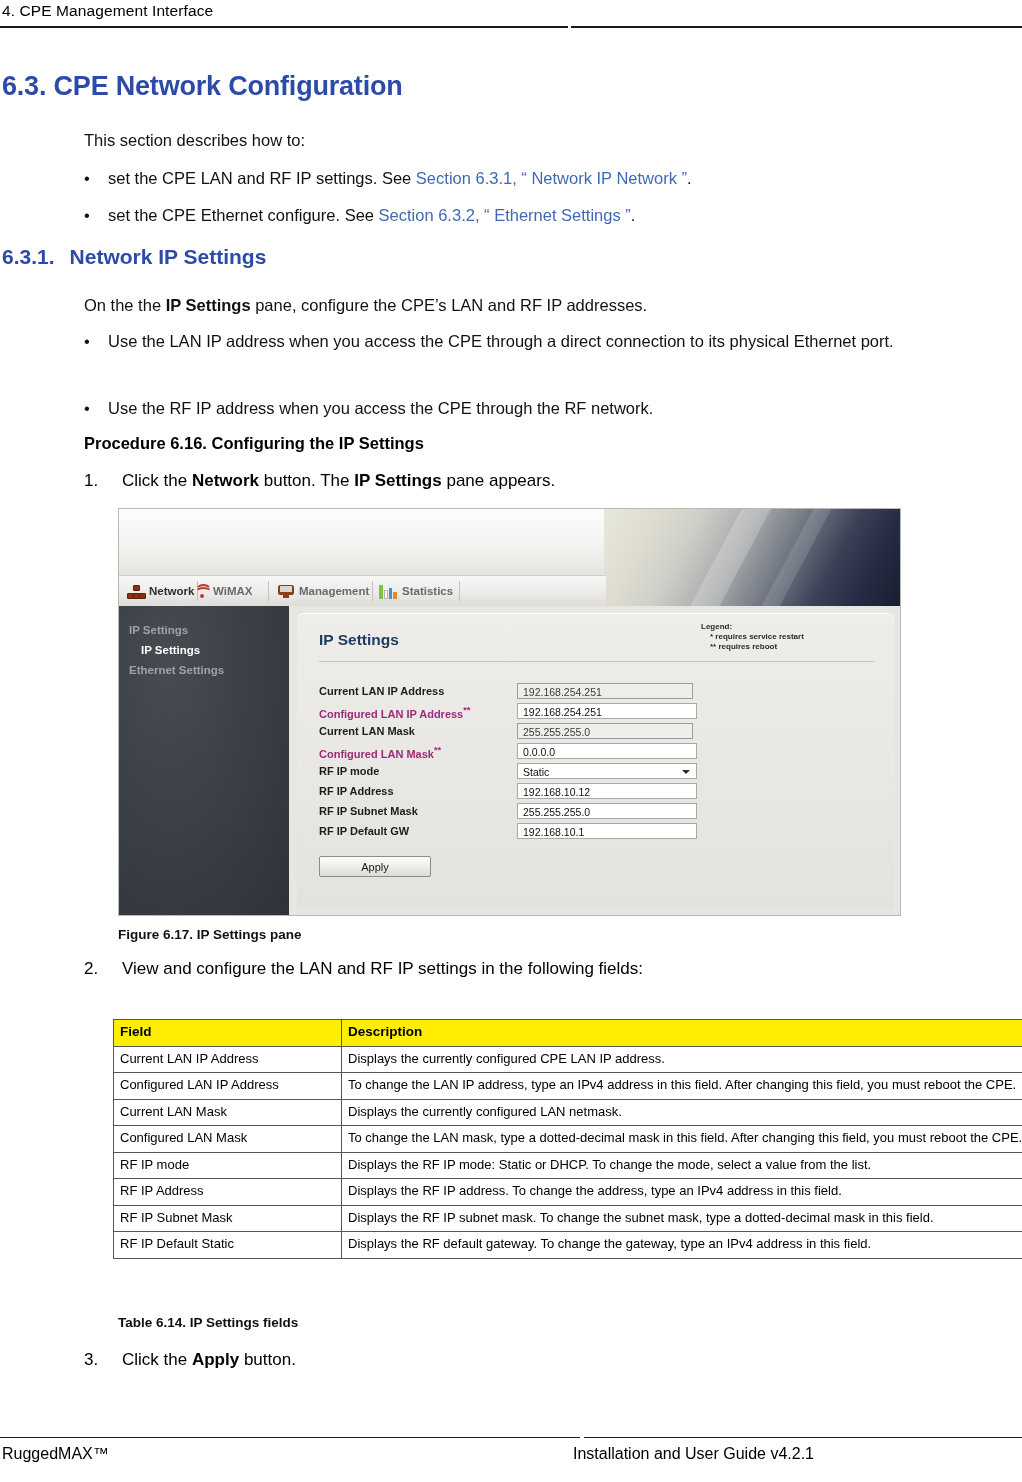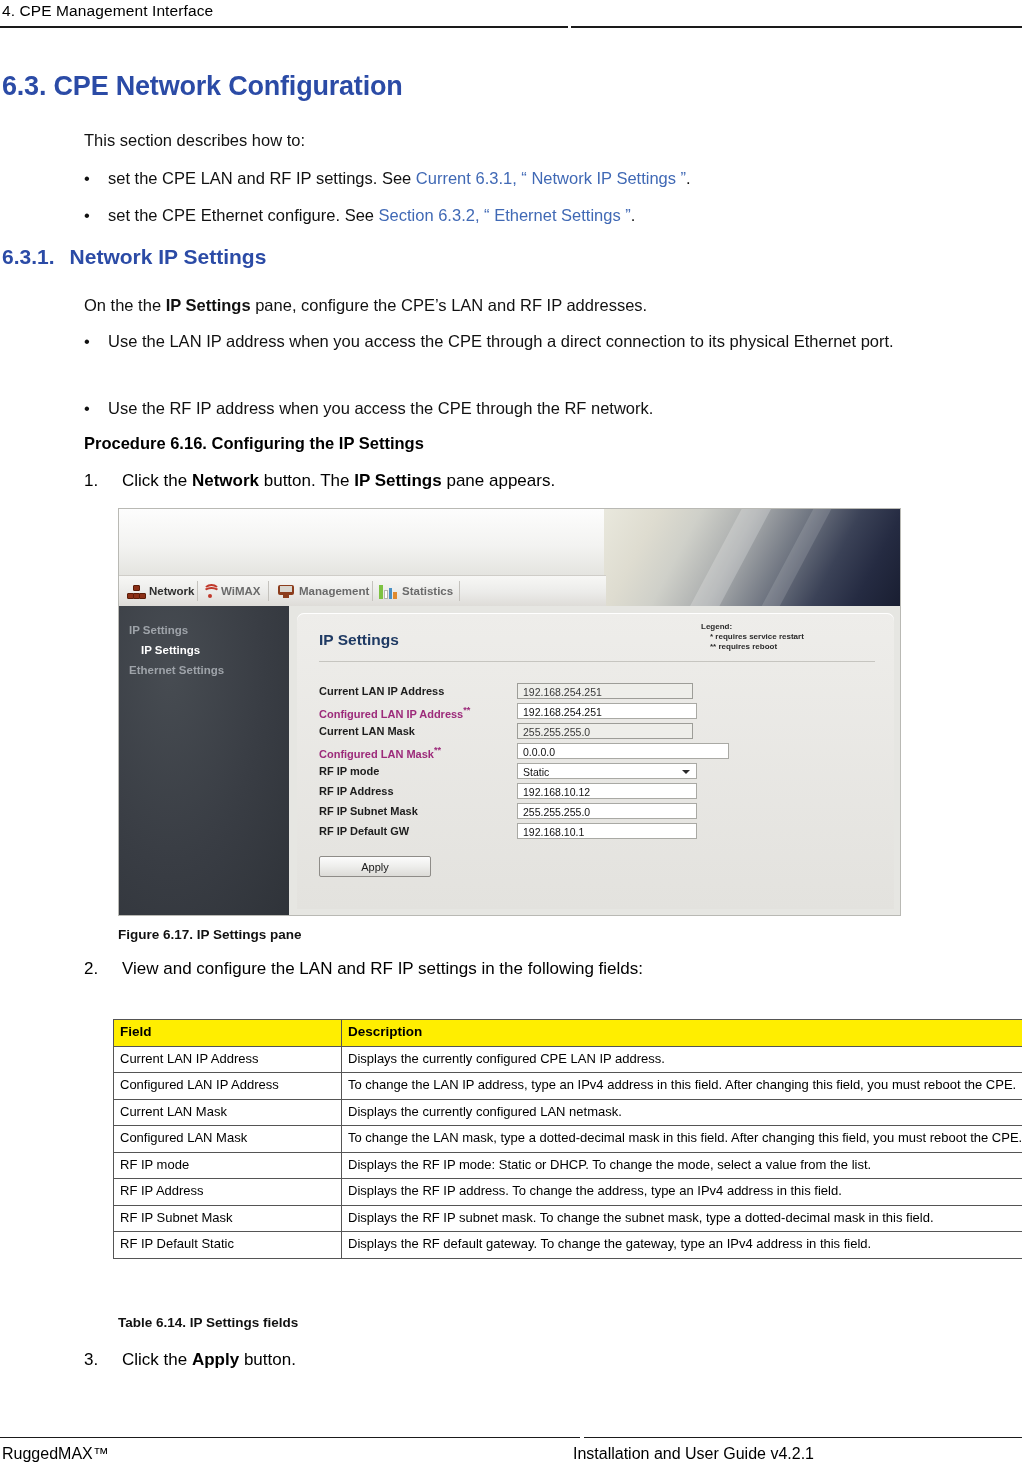--- a/index.html
+++ b/index.html
@@ -462,21 +462,21 @@
 </div>
 
 <div class="content">
 
   <h1 class="sect">6.3. CPE Network Configuration</h1>
 
   <div class="para" style="left:84px; top:100px; width:880px;">This section describes how to:</div>
 
   <div class="bullet" style="left:84px; top:137px; width:900px;">
     <span class="dot">•</span>
-    <span class="btext"><span>set the CPE LAN and RF IP settings. See </span><a class="link" href="#" style="text-decoration:none;">Current 6.3.1, “ Network IP Settings ”</a><span>.</span></span>
+    <span class="btext"><span>set the CPE LAN and RF IP settings. See </span><a class="link" href="#" style="text-decoration:none;">Section 6.3.1, “ Network IP Network ”</a><span>.</span></span>
   </div>
 
   <div class="bullet" style="left:84px; top:174px; width:900px;">
     <span class="dot">•</span>
     <span class="btext"><span>set the CPE Ethernet configure. See </span><a class="link" href="#" style="text-decoration:none;">Section 6.3.2, “ Ethernet Settings ”</a><span>.</span></span>
   </div>
 
   <h2 class="subsect">
     <span class="num">6.3.1.</span><span>Network IP Settings</span>
   </h2>
@@ -516,21 +516,21 @@
         <span class="ico ico-network">
           <i class="nn" style="left:6px;  top:0;"></i>
           <i class="nn" style="left:0;    top:8px;"></i>
           <i class="nn" style="left:6px;  top:8px;"></i>
           <i class="nn" style="left:12px; top:8px;"></i>
         </span>
         <span>Network</span>
       </div>
       <div class="navsep" style="left:78px;"></div>
 
-      <div class="navitem dim" style="left:84px;justify-content:center;">
+      <div class="navitem dim" style="left:76px;justify-content:center;">
         <span class="ico ico-wimax">
           <i class="arc" style="top:0;   width:13px; height:11px;"></i>
           <i class="arc" style="top:3px; width:13px; height:7px; left:0;"></i>
           <i class="dotc"></i>
         </span>
         <span>WiMAX</span>
       </div>
       <div class="navsep" style="left:149px;"></div>
 
       <div class="navitem dim" style="left:159px;">
@@ -584,21 +584,21 @@
           <span class="finput" style="width:180px;">192.168.254.251</span>
         </div>
 
         <div class="frow" style="top:110px;">
           <span class="flabel">Current LAN Mask</span>
           <span class="finput ro" style="width:176px;">255.255.255.0</span>
         </div>
 
         <div class="frow" style="top:130px;">
           <span class="flabel req"><span>Configured LAN Mask</span><sup>**</sup></span>
-          <span class="finput" style="width:212px;">0.0.0.0</span>
+          <span class="finput" style="width:180px;">0.0.0.0</span>
         </div>
 
         <div class="frow" style="top:150px;">
           <span class="flabel">RF IP mode</span>
           <span class="fselect">
             <span>Static</span>
             <i class="caret"></i>
           </span>
         </div>
 

